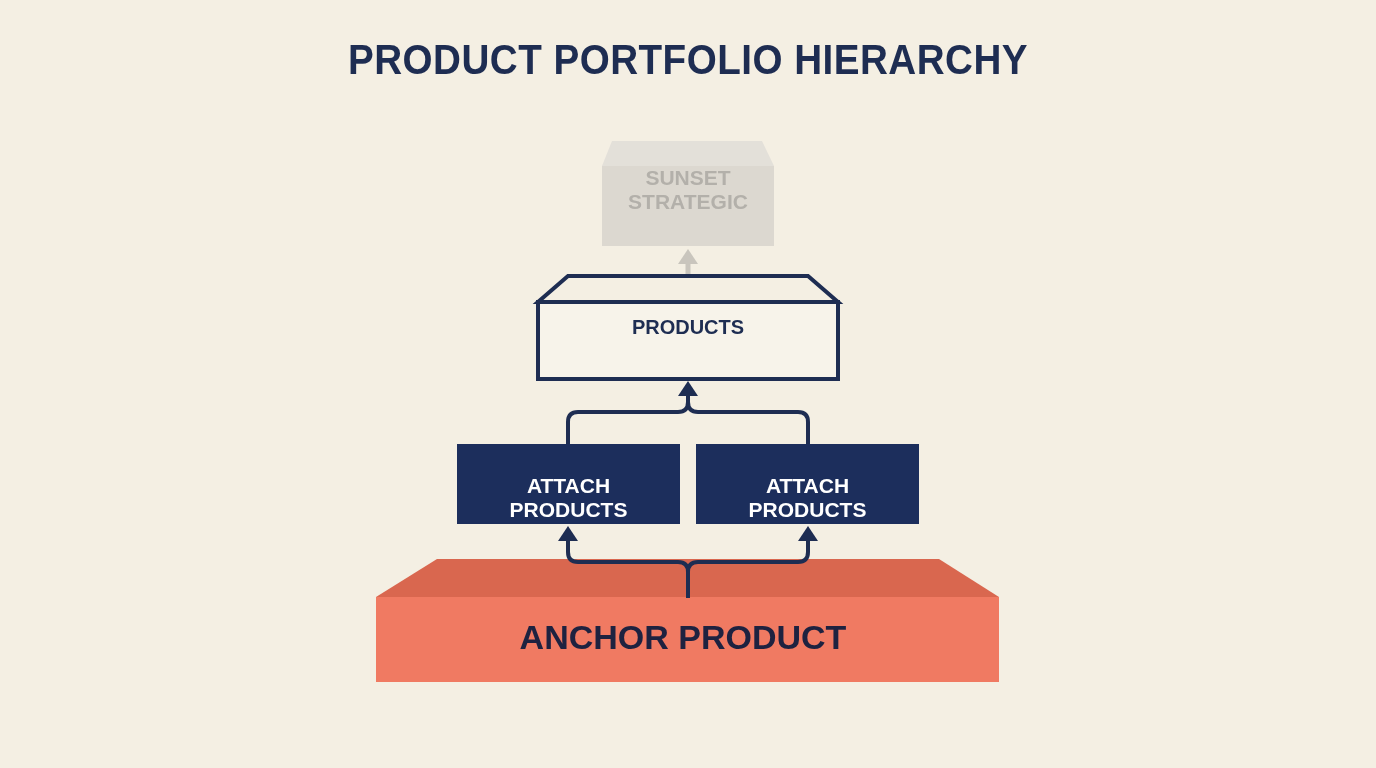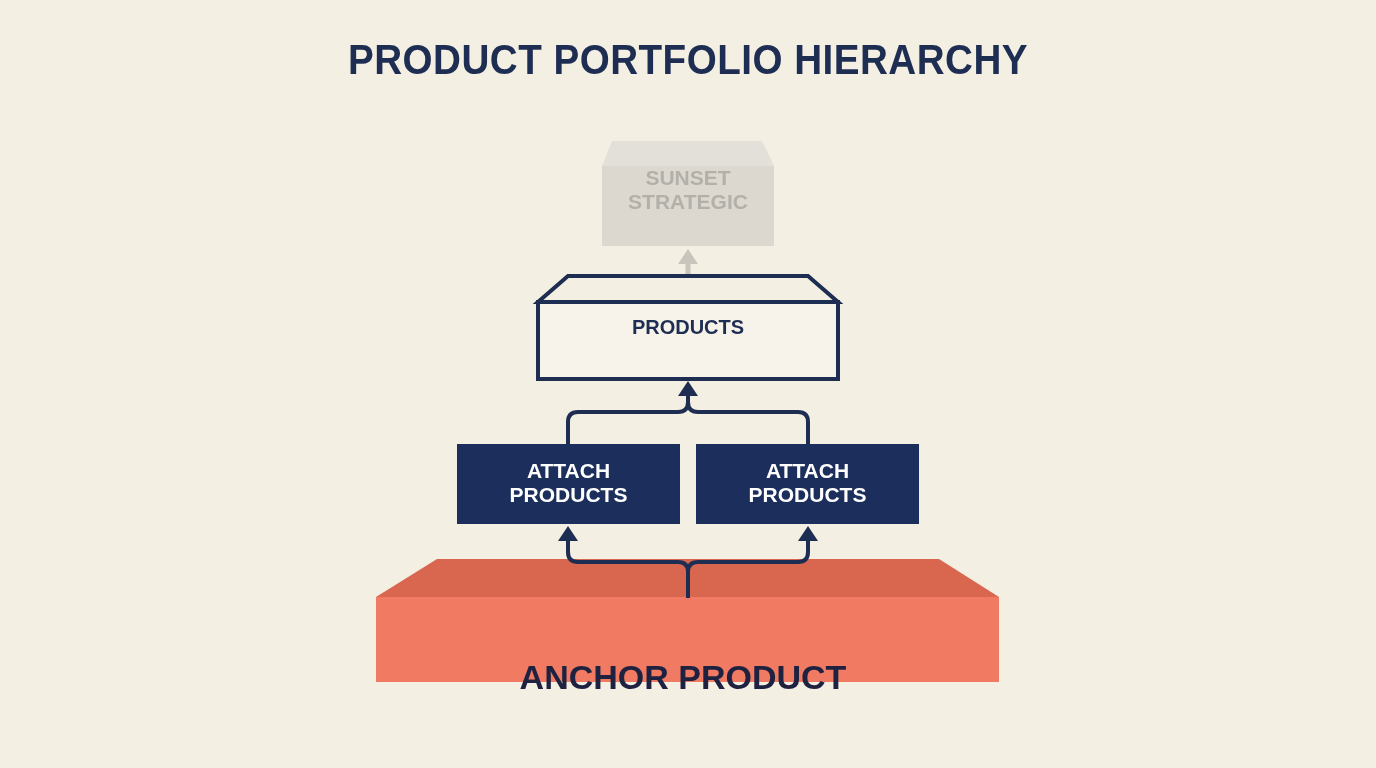--- a/index.html
+++ b/index.html
@@ -16,24 +16,24 @@
     transform: scaleX(0.92);
   }
   svg.diagram { position: absolute; left: 0; top: 0; }
   .lbl {
     position: absolute; text-align: center; font-weight: bold;
     line-height: 1.15;
   }
   .lbl span { display: block; }
   .sunset-lbl { left: 602px; top: 166px; width: 172px; font-size: 21px; color: #b3b0aa; }
   .strategic-lbl { left: 538px; top: 316px; width: 300px; font-size: 20px; color: #1e2d52; }
-  .attach-lbl { top: 459px; width: 223px; font-size: 21px; color: #ffffff; }
+  .attach-lbl { top: 474px; width: 223px; font-size: 21px; color: #ffffff; }
   .attach-a { left: 457px; }
   .attach-b { left: 696px; }
-  .anchor-lbl { left: 376px; top: 618px; width: 614px; font-size: 34px; color: #1e2240; margin-top: 40px; }
+  .anchor-lbl { left: 376px; top: 618px; width: 614px; font-size: 34px; color: #1e2240; }
 </style>
 </head>
 <body>
 
 <div class="title">PRODUCT PORTFOLIO HIERARCHY</div>
 
 <svg class="diagram" width="1376" height="768" viewBox="0 0 1376 768">
 
   <g>
     <polygon points="612,141 762,141 774,166 602,166" fill="#e3e0d9"></polygon>

